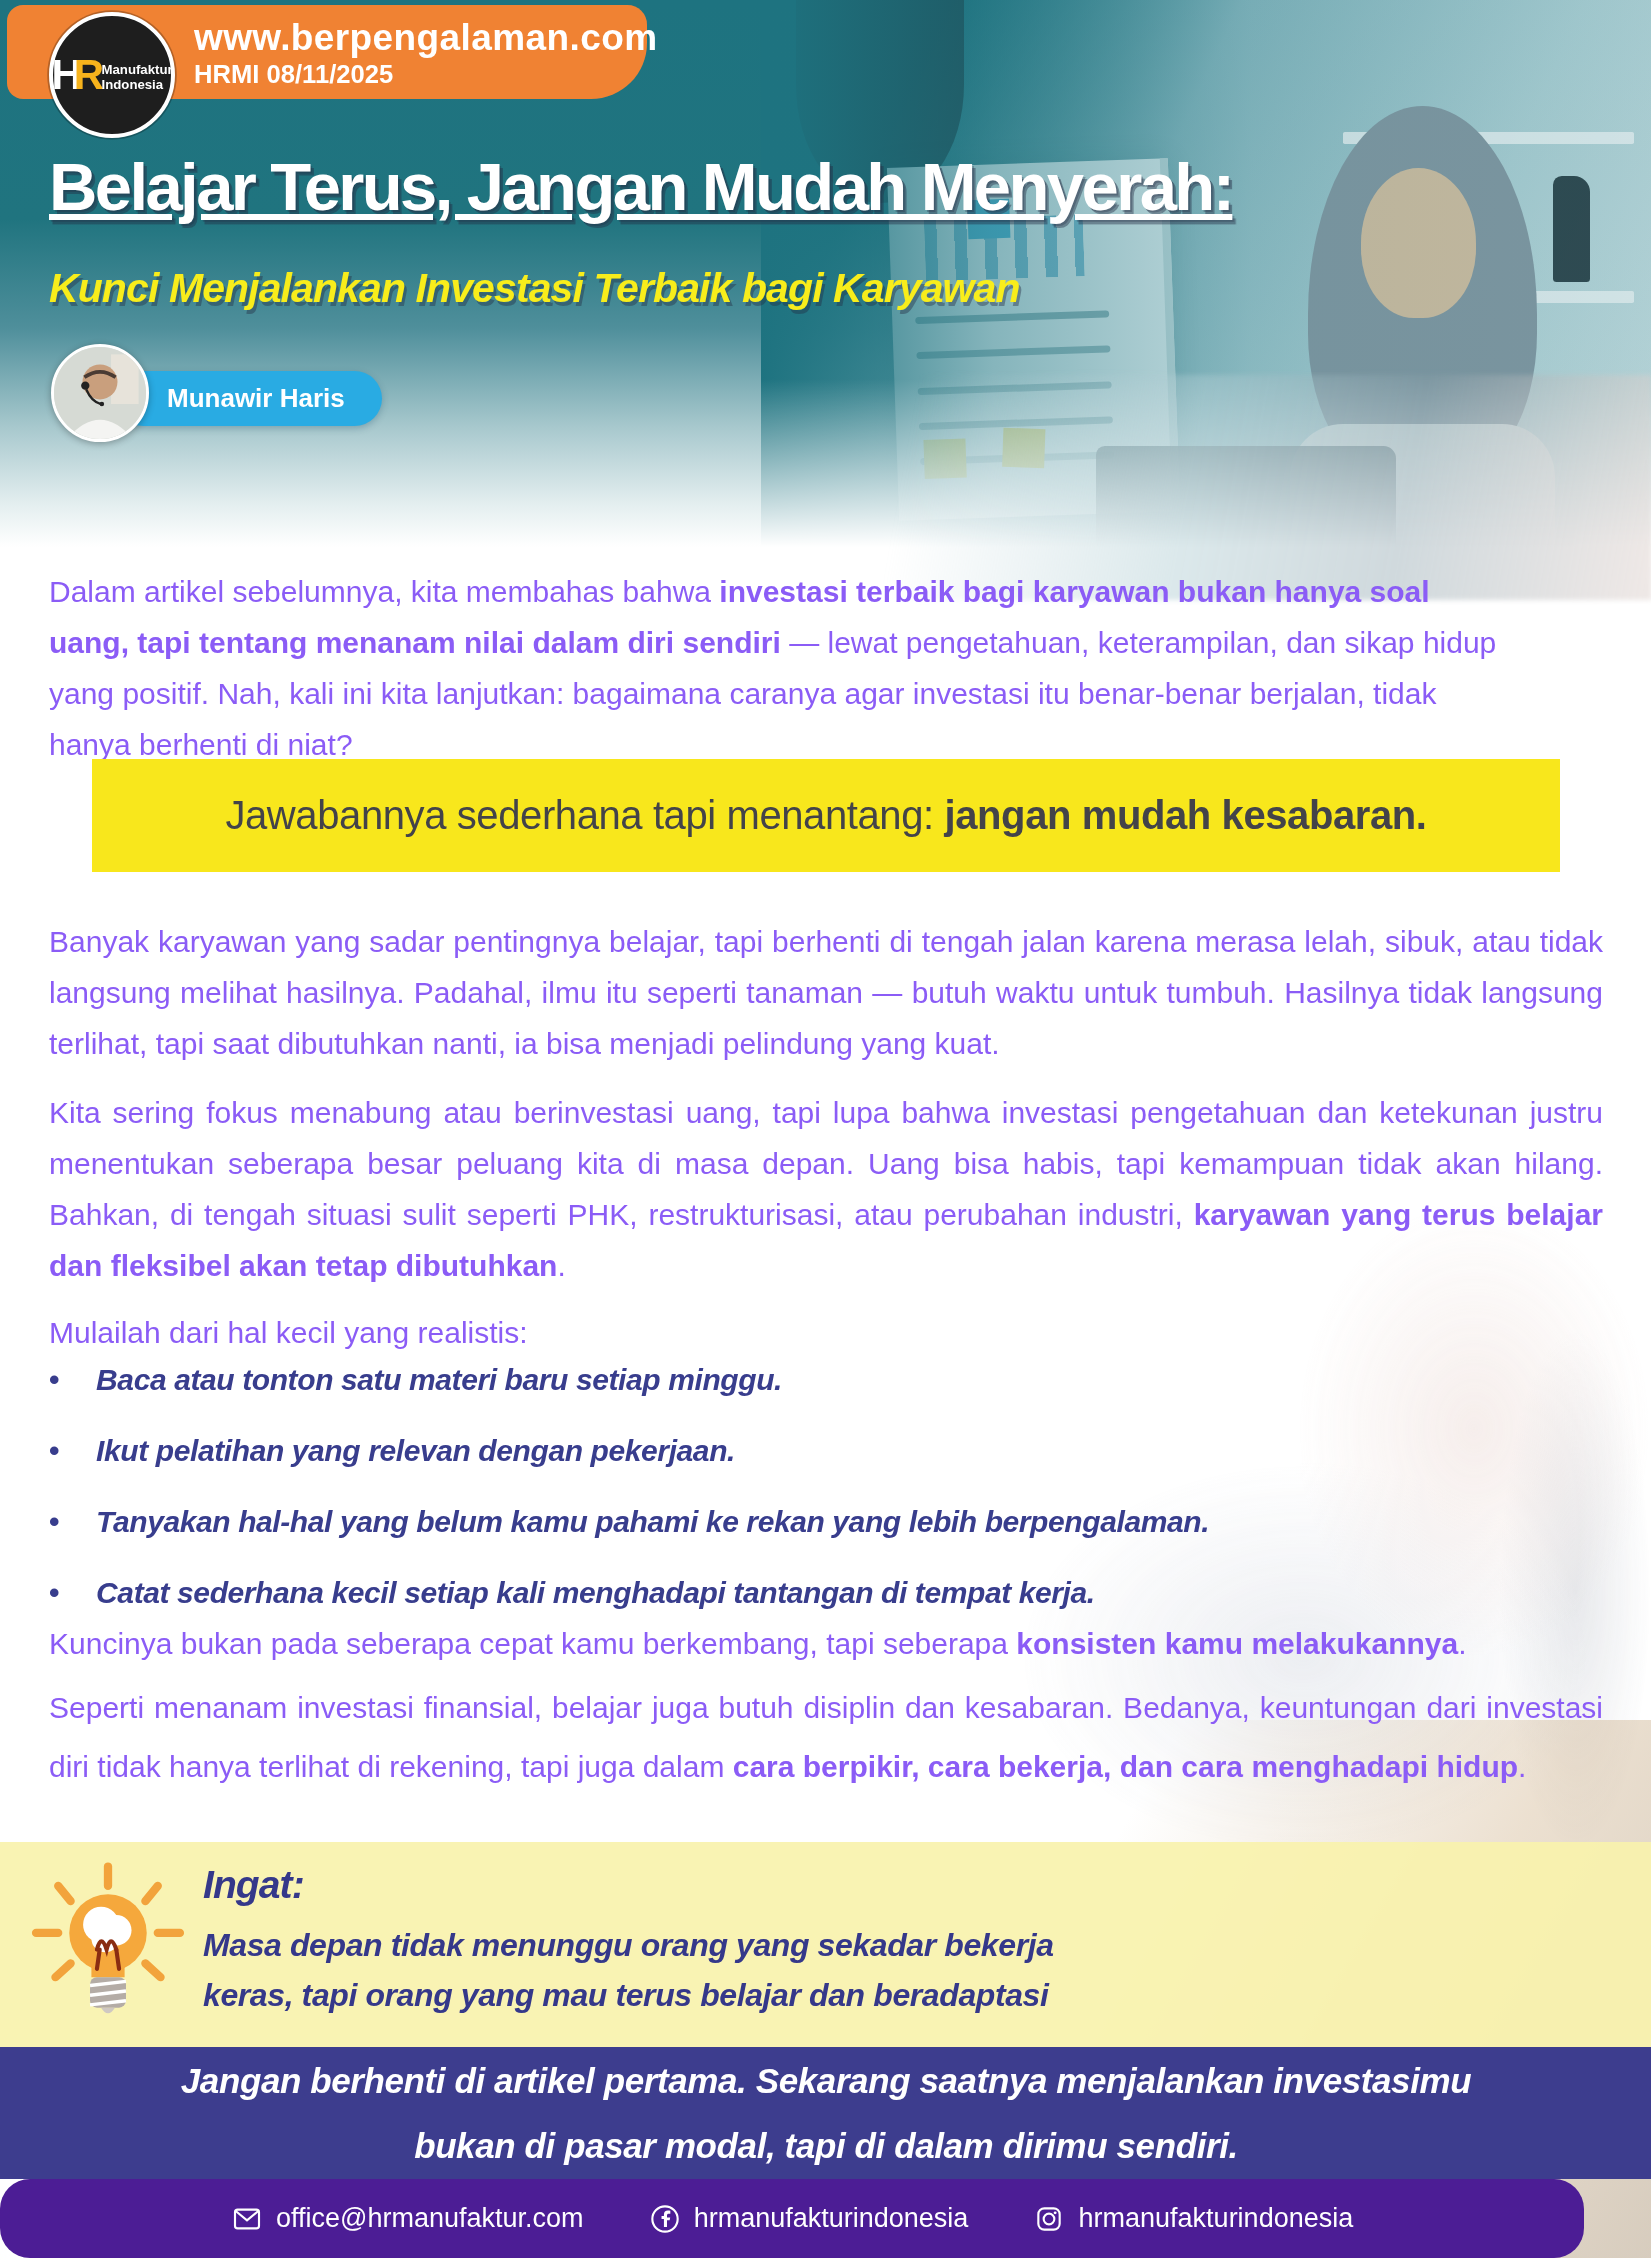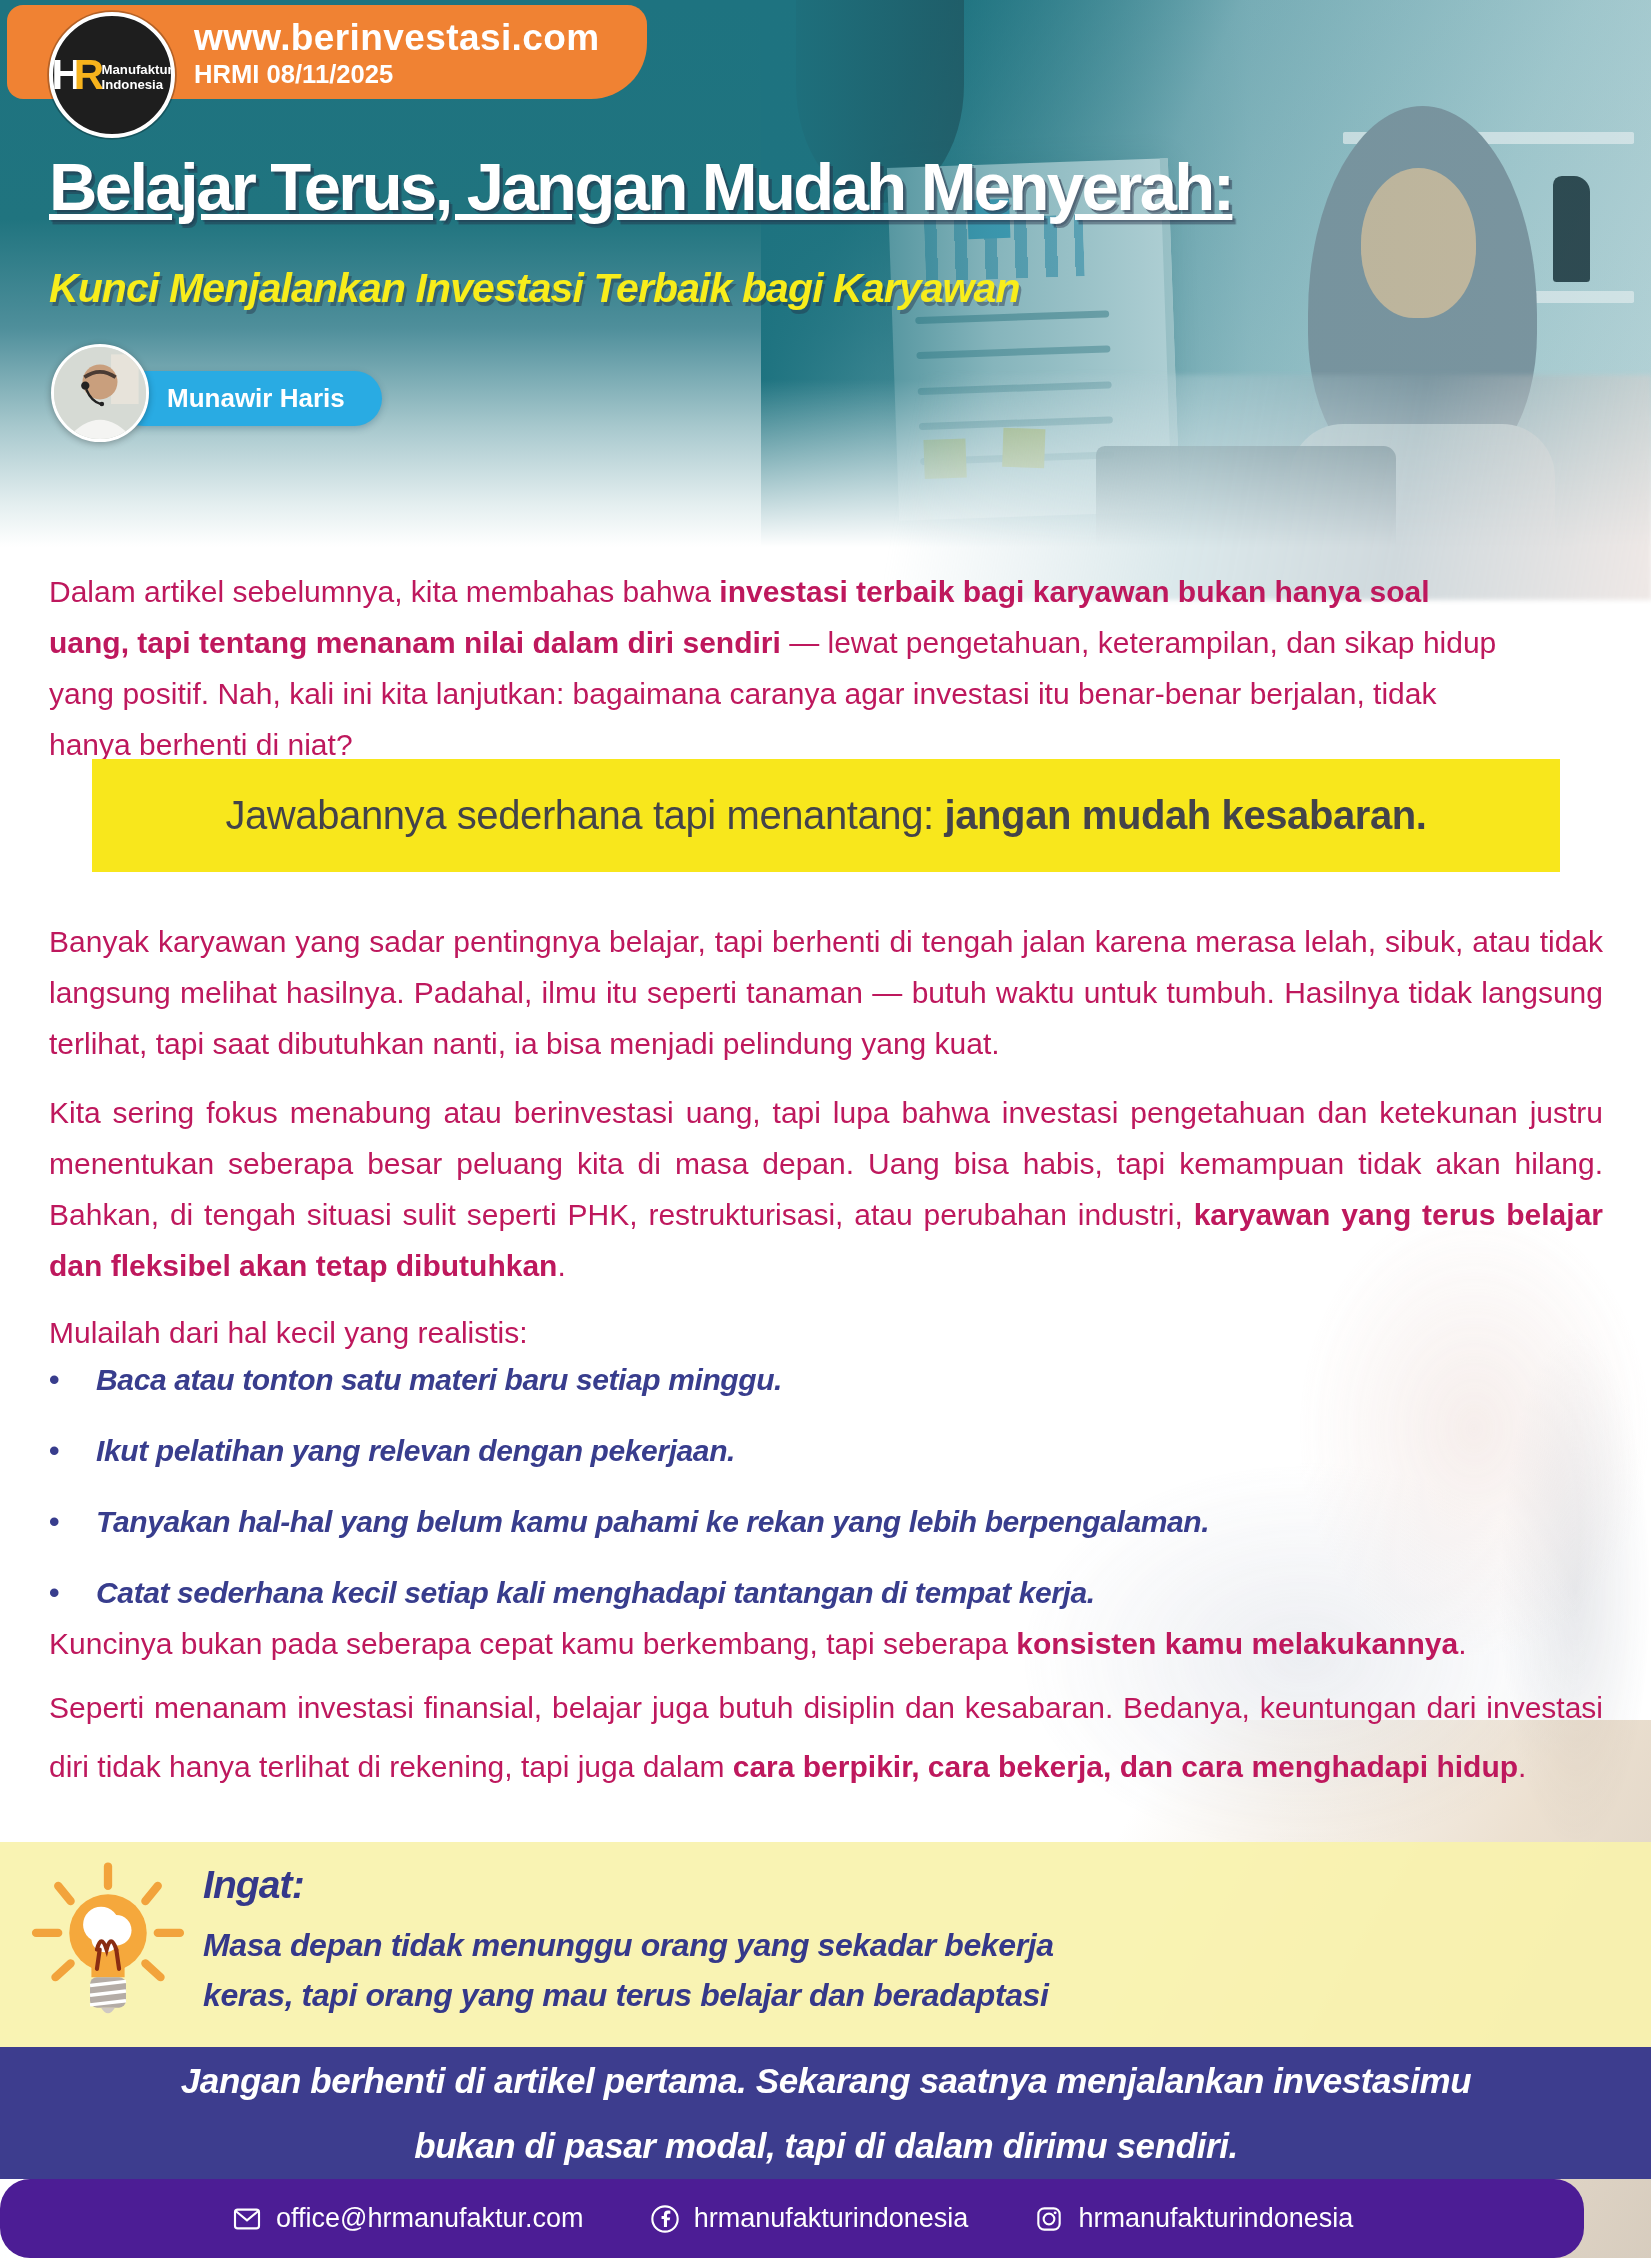--- a/index.html
+++ b/index.html
@@ -86,21 +86,21 @@
   .deco-desk{position:absolute;top:375px;right:0;width:838px;height:225px;pointer-events:none;
     background:linear-gradient(100deg,rgba(176,205,211,0) 12%,rgba(176,205,211,.45) 45%,rgba(137,160,170,.4) 70%,rgba(226,214,210,.55) 100%);
     filter:blur(2.6px);}
   .deco-people{position:absolute;top:1200px;right:0;width:635px;height:653px;pointer-events:none;opacity:.8;
     background:radial-gradient(closest-side at 72% 35%,rgba(214,178,168,.28),rgba(214,178,168,0)),
                radial-gradient(closest-side at 45% 70%,rgba(150,160,182,.22),rgba(150,160,182,0)),
                radial-gradient(closest-side at 88% 60%,rgba(90,100,120,.18),rgba(90,100,120,0));}
   .deco-warm{position:absolute;top:1720px;right:0;width:688px;height:538px;pointer-events:none;
     background:linear-gradient(120deg,rgba(201,167,122,0) 22%,rgba(201,167,122,.35) 62%,rgba(150,122,84,.38) 100%);}
 
-  .para{position:absolute;left:49px;width:1554px;margin:0;font-size:30px;line-height:1.7;color:#be185d;}
+  .para{position:absolute;left:49px;width:1554px;margin:0;font-size:30px;line-height:1.7;color:#8b5cf6;}
   .just{text-align:justify;}
   .rt-b{font-weight:700;}
   .p1{top:566px;width:1464px;}
   .p2{top:916px;}
   .p3{top:1087px;}
   .intro{top:1307px;}
   .p4{top:1618px;}
   .p5{top:1678px;line-height:1.98;}
 
   .highlight{
@@ -161,21 +161,21 @@
         <div class="hijab"></div>
         <div class="face"></div>
         <div class="shirt"></div>
       </div>
       <div class="ph-laptop"></div>
       <div class="ph-tint"></div>
       <div class="ph-fade"></div>
     </div>
 
     <div class="brand-bar">
-      <div class="brand-url">www.berinvestasi.com</div>
+      <div class="brand-url">www.berpengalaman.com</div>
       <div class="brand-issue">HRMI 08/11/2025</div>
     </div>
 
     <div class="logo">
       <div class="logo-mark"><span class="lh">H</span><span class="lr">R</span></div>
       <div class="logo-sub">
         <div>Manufaktur</div>
         <div>Indonesia</div>
       </div>
     </div>

